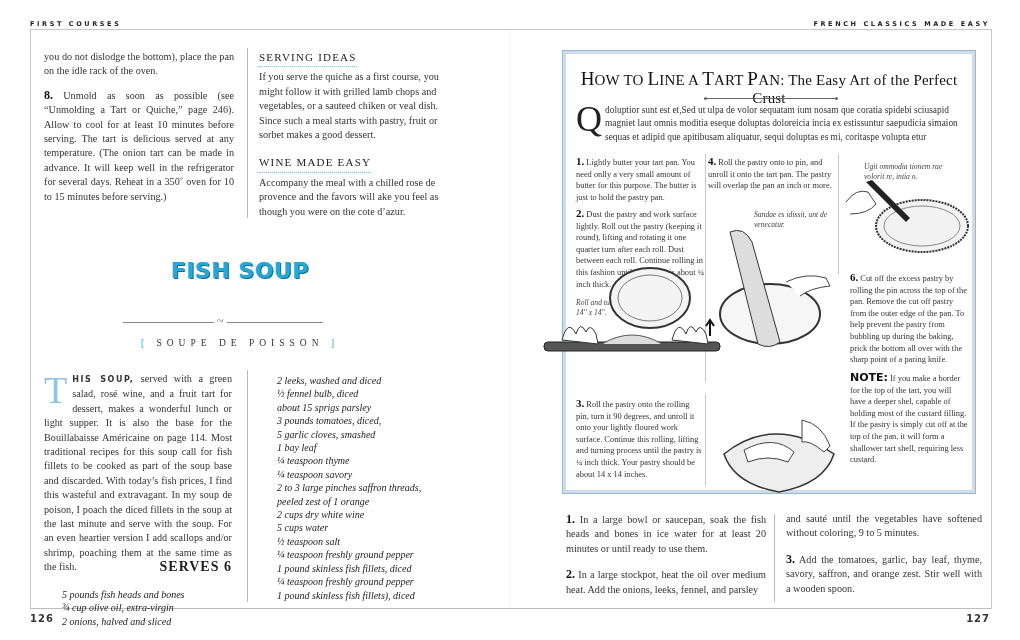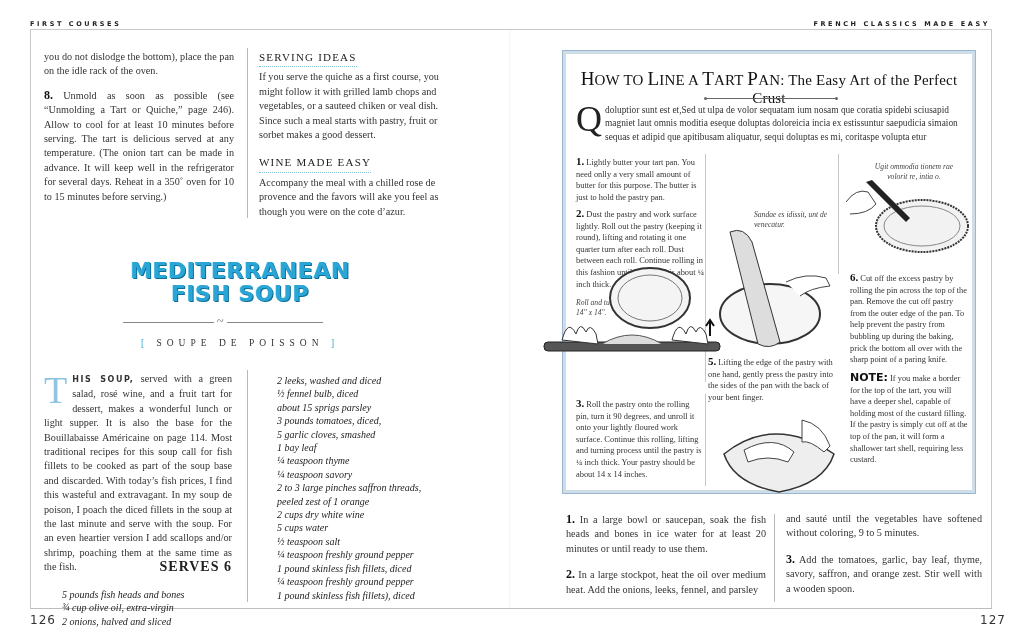--- a/index.html
+++ b/index.html
@@ -4,23 +4,23 @@
 <style>
   * { box-sizing: border-box; margin: 0; padding: 0; }
   html, body { width: 1020px; height: 640px; background: #ffffff; overflow: hidden; }
   body { position: relative; font-family: "Liberation Serif", "DejaVu Serif", serif; color: #2a2a2a; }
 
   .running-head { position: absolute; top: 20px; font-family: "DejaVu Sans", sans-serif; font-weight: bold; font-size: 6.5px; letter-spacing: 2.6px; color: #222; }
   .rh-left { left: 30px; }
   .rh-right { right: 30px; }
 
   .frame { position: absolute; top: 29px; left: 30px; width: 962px; height: 580px; border: 1px solid #c8c8c8; border-bottom: 1px solid #bdbdbd; }
-  .folio { position: absolute; top: 613px; font-family: "DejaVu Sans", sans-serif; font-weight: normal; font-size: 12px; letter-spacing: 1px; color: #333; }
+  .folio { position: absolute; top: 613px; font-family: "DejaVu Sans", sans-serif; font-weight: bold; font-size: 10px; letter-spacing: 1px; color: #333; }
   .folio-left { left: 30px; }
-  .folio-right { right: 14px; text-align: right; }
+  .folio-right { right: 30px; text-align: right; }
 
   .body-text { font-size: 10.2px; line-height: 14.4px; color: #333; text-align: justify; }
   .step-num { font-weight: bold; font-size: 12px; color: #111; }
 
   
   .col-a { position: absolute; left: 44px; top: 50px; width: 190px; }
   .col-a p { margin-bottom: 9px; }
   .vrule-a { position: absolute; left: 247px; top: 48px; width: 1px; height: 170px; background: #b8b8b8; }
   .col-b { position: absolute; left: 259px; top: 50px; width: 188px; }
   .side-head { font-family: "Liberation Serif", serif; font-size: 11px; letter-spacing: 1.2px; color: #222; display: inline-block; padding-bottom: 2px; border-bottom: 1px dotted #7fc2d6; margin-bottom: 3px; }
@@ -83,21 +83,20 @@
 <div class="vrule-a"></div>
 
 <div class="col-b body-text">
   <div class="side-head">SERVING IDEAS</div>
   <p>If you serve the quiche as a first course, you might follow it with grilled lamb chops and vegetables, or a sauteed chiken or veal dish. Since such a meal starts with pastry, fruit or sorbet makes a good dessert.</p>
   <div class="side-head">WINE MADE EASY</div>
   <p>Accompany the meal with a chilled rose de provence and the favors will ake you feel as though you were on the cote d’azur.</p>
 </div>
 
 <div class="recipe-title">
-  <div>MEDITERRANEAN</div>
   <div>FISH SOUP</div>
 </div>
 <div class="title-rule"></div>
 <div class="title-swash">~</div>
 <div class="subtitle">
   <span class="bracket">[</span>
   <span>SOUPE DE POISSON</span>
   <span class="bracket">]</span>
 </div>
 
@@ -135,28 +134,28 @@
 <div class="howto-box">
   <div class="howto-title"><span class="sc">H</span><span>OW TO </span><span class="sc">L</span><span>INE A </span><span class="sc">T</span><span>ART </span><span class="sc">P</span><span>AN</span><span>: The Easy Art of the Perfect Crust</span></div>
   <div class="howto-rule"></div>
   <div class="howto-intro"><span class="q-cap">Q</span><span>doluptior sunt est et,Sed ut ulpa de volor sequatam ium nosam que coratia spidebi sciusapid magniet laut omnis moditia eseque doluptas doloreicia incia ex estissuntur saepudicia simaion sequas et adipid que apitibusam aliquatur, sequi doluptas es mi, coritaspe volupta etur</span></div>
 
   <div class="step" style="left:10px; top:102px; width:128px;"><span class="step-num">1.</span> <span>Lightly butter your tart pan. You need onlly a very small amount of butter for this purpose. The butter is just to hold the pastry pan.</span></div>
   <div class="step" style="left:10px; top:154px; width:128px;"><span class="step-num">2.</span> <span>Dust the pastry and work surface lightly. Roll out the pastry (keeping it round), lifting and rotating it one quarter turn after each roll. Dust between each roll. Continue rolling in this fashion until the pastry is about ¼ inch thick.</span></div>
   <div class="caption" style="left:10px; top:244px; width:110px;">Roll and turn until your pastry is 14″ x 14″.</div>
 
   <div class="box-vrule" style="left:139px; top:100px; height:228px;"></div>
+  <div class="step" style="left:142px; top:102px; width:128px;"><span class="step-num">4.</span> <span>Roll the pastry onto to pin, and unroll it onto the tart pan. The pastry will overlap the pan an inch or more.</span></div>
   <div class="caption" style="left:188px; top:156px; width:80px;">Sandae es idissit, unt de venecatur.</div>
   <div class="box-vrule" style="left:272px; top:100px; height:120px;"></div>
-  <div class="caption" style="left:298px; top:108px; width:100px; text-align:center;">Ugit ommodia tionem rae volorit re, intia o.</div>
+  <div class="caption" style="left:298px; top:108px; width:100px; text-align:left;">Ugit ommodia tionem rae volorit re, intia o.</div>
 
   <div class="step" style="left:284px; top:218px; width:118px;"><span class="step-num">6.</span> <span>Cut off the excess pastry by rolling the pin across the top of the pan. Remove the cut off pastry from the outer edge of the pan. To help prevent the pastry from bubbling up during the baking, prick the bottom all over with the sharp point of a paring knife.</span></div>
   <div class="step" style="left:284px; top:318px; width:118px;"><span class="step-num" style="font-family:'DejaVu Sans',sans-serif; font-size:11px;">NOTE:</span><span> If you make a border for the top of the tart, you will have a deeper shel, capable of holding most of the custard filling. If the pastry is simply cut off at the top of the pan, it will form a shallower tart shell, requiring less custard.</span></div>
 
-  <div class="step" style="left:142px; top:302px; width:125px;"><span class="step-num">5.</span> <span>Lifting the edge of the pastry with one hand, gently press the pastry into the sides of the pan with the back of your bent finger.</span></div>
   <div class="box-vrule" style="left:139px; top:340px; height:92px;"></div>
   <div class="step" style="left:10px; top:344px; width:128px;"><span class="step-num">3.</span> <span>Roll the pastry onto the rolling pin, turn it 90 degrees, and unroll it onto your lightly floured work surface. Continue this rolling, lifting and turning process until the pastry is ¼ inch thick. Your pastry should be about 14 x 14 inches.</span></div>
 
   <svg class="illus" style="left:-24px; top:186px;" width="180" height="126" viewBox="0 0 180 126">
     <ellipse cx="108" cy="58" rx="40" ry="30" fill="#f4f4f4" stroke="#333" stroke-width="2"></ellipse>
     <ellipse cx="108" cy="58" rx="32" ry="23" fill="none" stroke="#777" stroke-width="1"></ellipse>
     <rect x="2" y="102" width="176" height="9" rx="4" fill="#555" stroke="#222"></rect>
     <path d="M20 100 q6 -22 14 -6 q4 -14 10 -2 q4 -10 10 2 l2 10 z" fill="#fff" stroke="#333"></path>
     <path d="M130 100 q6 -22 14 -6 q4 -14 10 -2 q4 -10 10 2 l2 10 z" fill="#fff" stroke="#333"></path>
     <path d="M60 104 q30 -18 60 0" fill="#ddd" stroke="#555"></path>

